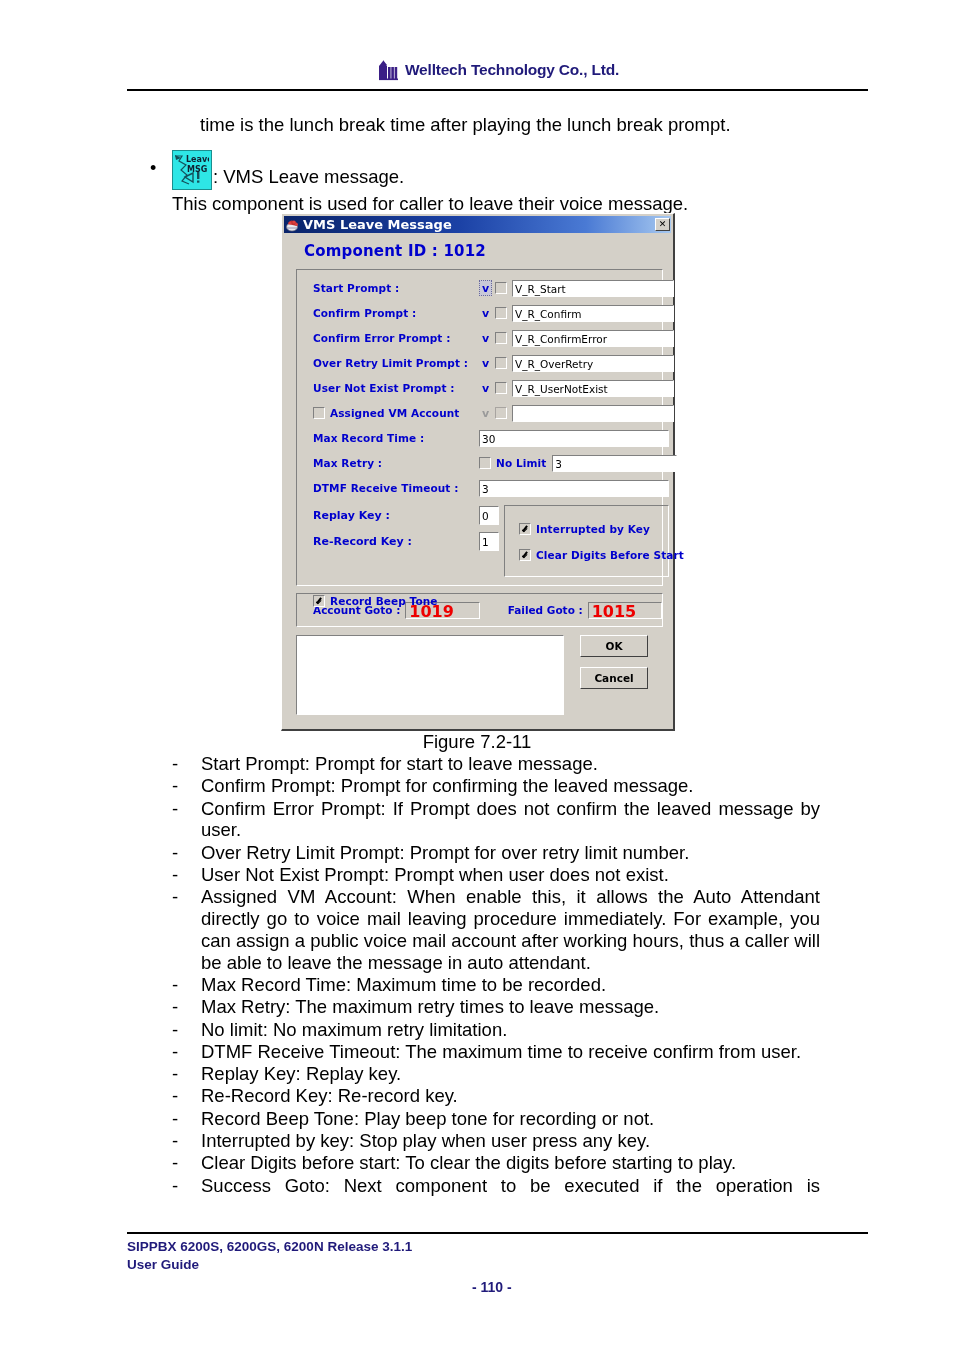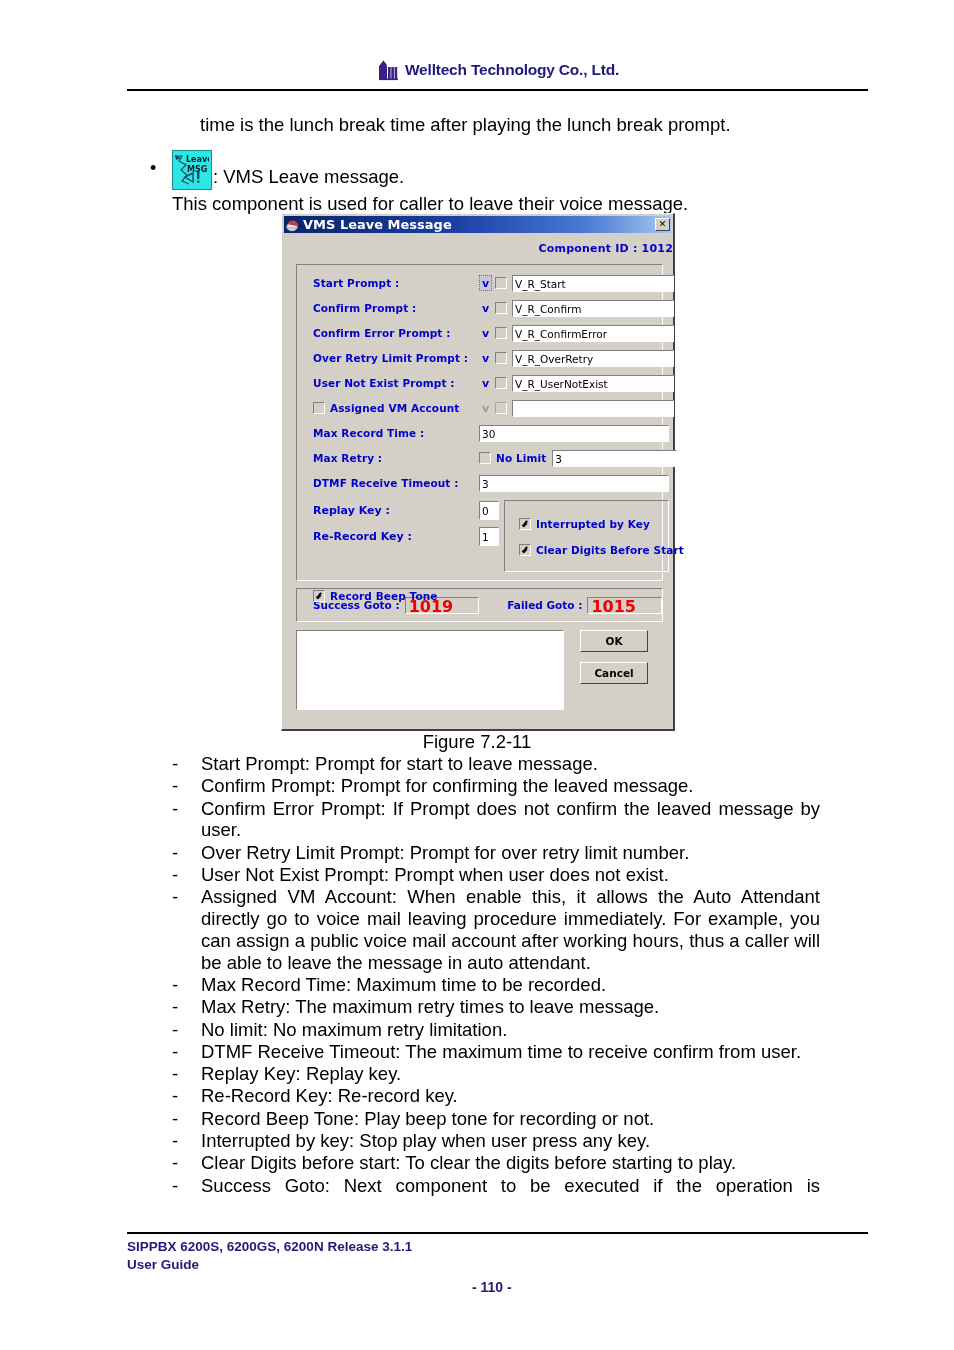--- a/index.html
+++ b/index.html
@@ -164,25 +164,24 @@
     font-size: 9px;
     font-weight: bold;
     color: #000;
     line-height: 1;
     box-sizing: border-box;
     flex: 0 0 auto;
   }
 
   .component-id {
     color: #0000cd;
-    font-size: 11px;
+    font-size: 15px;
     font-weight: bold;
     margin: 9px 0 8px 22px;
     letter-spacing: 0.2px;
-    text-align: right;
   }
 
   .group-box {
     border-top: 1px solid #808080;
     border-left: 1px solid #808080;
     border-right: 1px solid #ffffff;
     border-bottom: 1px solid #ffffff;
     box-sizing: border-box;
   }
   #fields-group {
@@ -627,21 +626,21 @@
       </div>
     </div>
 
     <div id="beep-row">
       <span class="chk checked" style="margin-left:0;"></span>
       <span class="inline-chk-label">Record Beep Tone</span>
     </div>
   </div>
 
   <div class="group-box" id="goto-group">
-    <span class="goto-label">Success Goto :</span>
+    <span class="goto-label">Account Goto :</span>
     <span class="goto-field">1019</span>
     <span class="goto-gap"></span>
     <span class="goto-label">Failed Goto :</span>
     <span class="goto-field">1015</span>
   </div>
 
   <div id="bottom-area">
     <div id="note-box"></div>
     <div id="btn-col">
       <div class="dlg-btn">OK</div>

